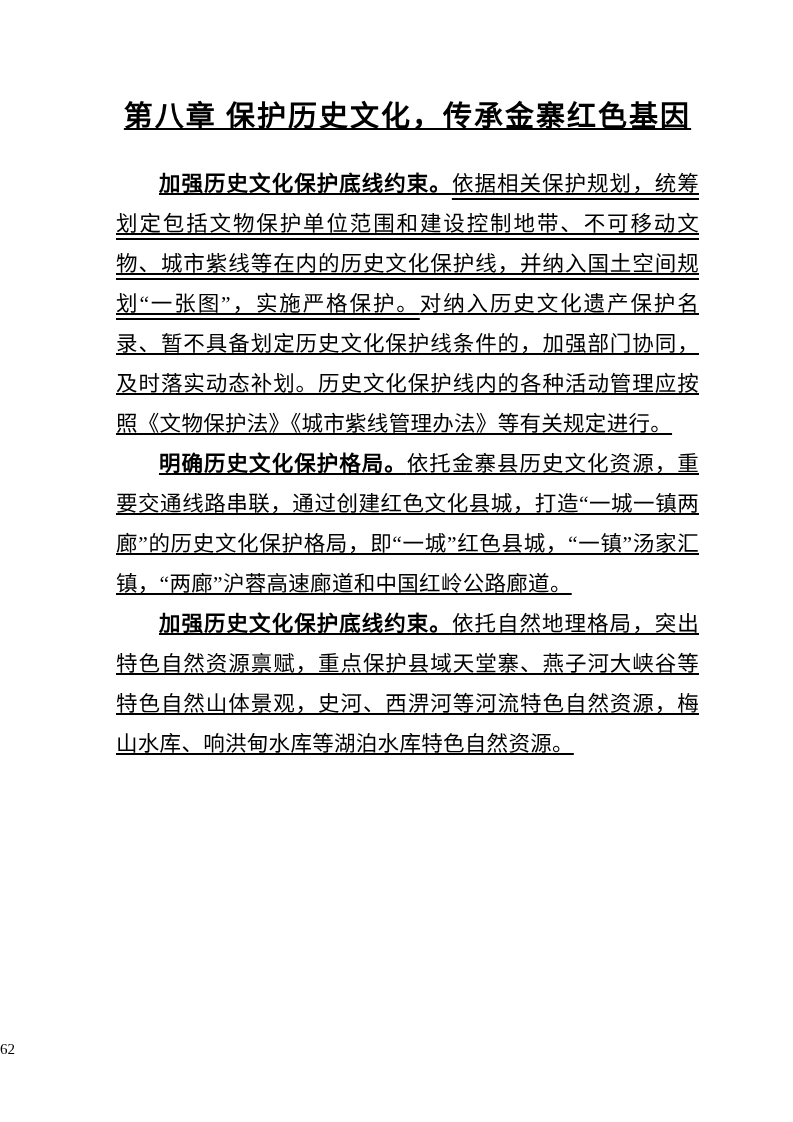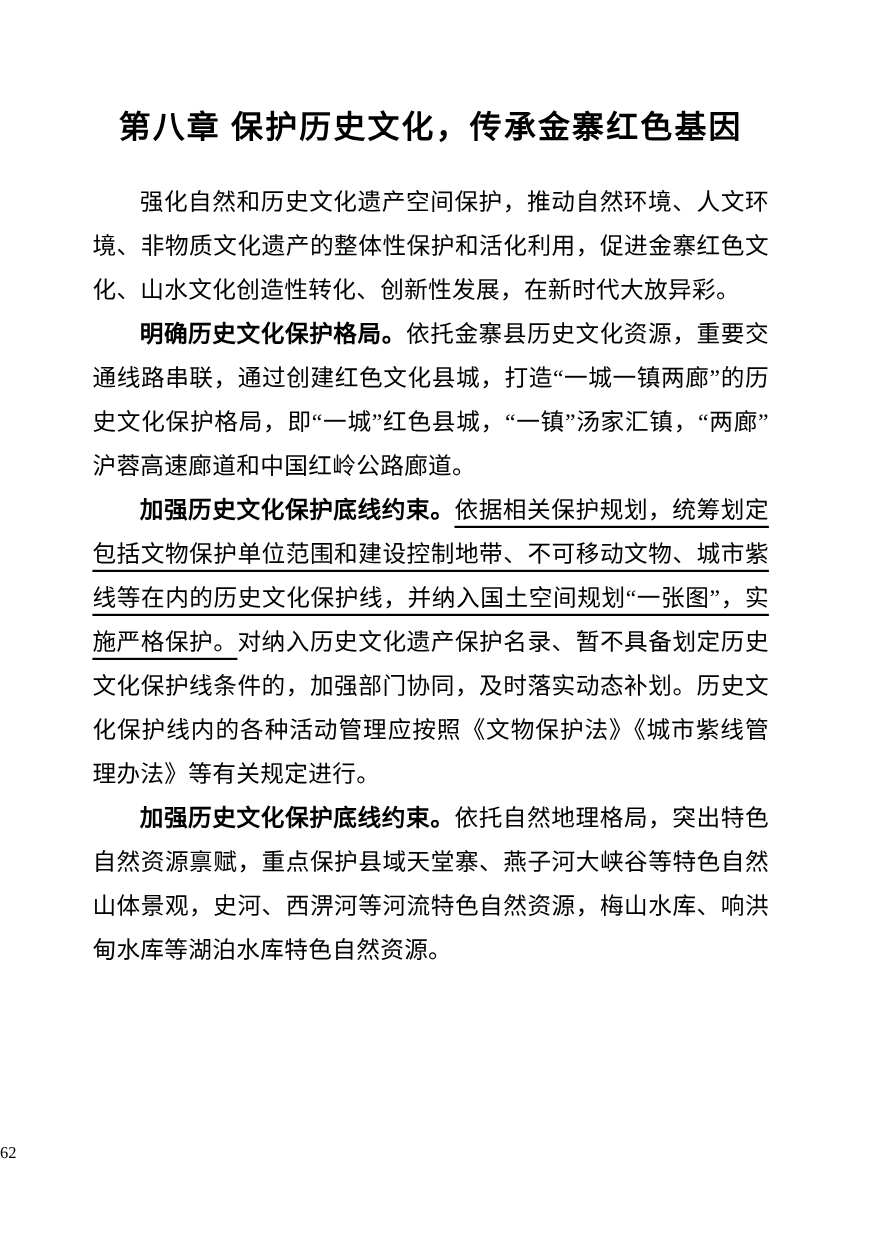--- a/index.html
+++ b/index.html
@@ -8,23 +8,24 @@
     background: #ffffff;
   }
   .page {
     position: relative;
     width: 793px;
     height: 1122px;
     margin: 0 auto;
     background: #ffffff;
     color: #000000;
     box-sizing: border-box;
-    padding: 98px 94px 0 84px;
+    padding: 98px 94px 0 116px;
     font-family: "Liberation Serif", "DejaVu Serif", serif;
     overflow: hidden;
+    text-decoration: underline;
   }
   .chapter-title {
     margin: 0 0 30px 0;
     font-size: 29px;
     font-weight: bold;
     letter-spacing: 2px;
     text-align: center;
     line-height: 36px;
     font-family: "Liberation Serif", "DejaVu Serif", serif;
   }
@@ -66,24 +67,23 @@
     font-family: "Liberation Serif", "DejaVu Serif", serif;
   }
 </style>
 </head>
 <body>
 
 <div class="page">
 
   <h1 class="chapter-title">第八章 保护历史文化，传承金寨红色基因</h1>
 
-  <p class="body-text">强化自然和历史文化遗产空间保护，推动自然环境、人文环境、非物质文化遗产的整体性保护和活化利用，促进金寨红色文化、山水文化创造性转化、创新性发展，在新时代大放异彩。</p>
 
 
+  <p class="body-text"><span class="lead">加强历史文化保护底线约束。</span><span class="underlined">依据相关保护规划，统筹划定包括文物保护单位范围和建设控制地带、不可移动文物、城市紫线等在内的历史文化保护线，并纳入国土空间规划“一张图”，实施严格保护。</span><span>对纳入历史文化遗产保护名录、暂不具备划定历史文化保护线条件的，加强部门协同，及时落实动态补划。历史文化保护线内的各种活动管理应按照《文物保护法》《城市紫线管理办法》等有关规定进行。</span></p>
+
   <p class="body-text"><span class="lead">明确历史文化保护格局。</span><span>依托金寨县历史文化资源，重要交通线路串联，通过创建红色文化县城，打造“一城一镇两廊”的历史文化保护格局，即“一城”红色县城，“一镇”汤家汇镇，“两廊”沪蓉高速廊道和中国红岭公路廊道。</span></p>
-
-  <p class="body-text"><span class="lead">加强历史文化保护底线约束。</span><span class="underlined">依据相关保护规划，统筹划定包括文物保护单位范围和建设控制地带、不可移动文物、城市紫线等在内的历史文化保护线，并纳入国土空间规划“一张图”，实施严格保护。</span><span>对纳入历史文化遗产保护名录、暂不具备划定历史文化保护线条件的，加强部门协同，及时落实动态补划。历史文化保护线内的各种活动管理应按照《文物保护法》《城市紫线管理办法》等有关规定进行。</span></p>
 
   <p class="body-text"><span class="lead">加强历史文化保护底线约束。</span><span>依托自然地理格局，突出特色自然资源禀赋，重点保护县域天堂寨、燕子河大峡谷等特色自然山体景观，史河、西淠河等河流特色自然资源，梅山水库、响洪甸水库等湖泊水库特色自然资源。</span></p>
 
   <div class="page-number">62</div>
 
 </div>
 
 </body></html>

